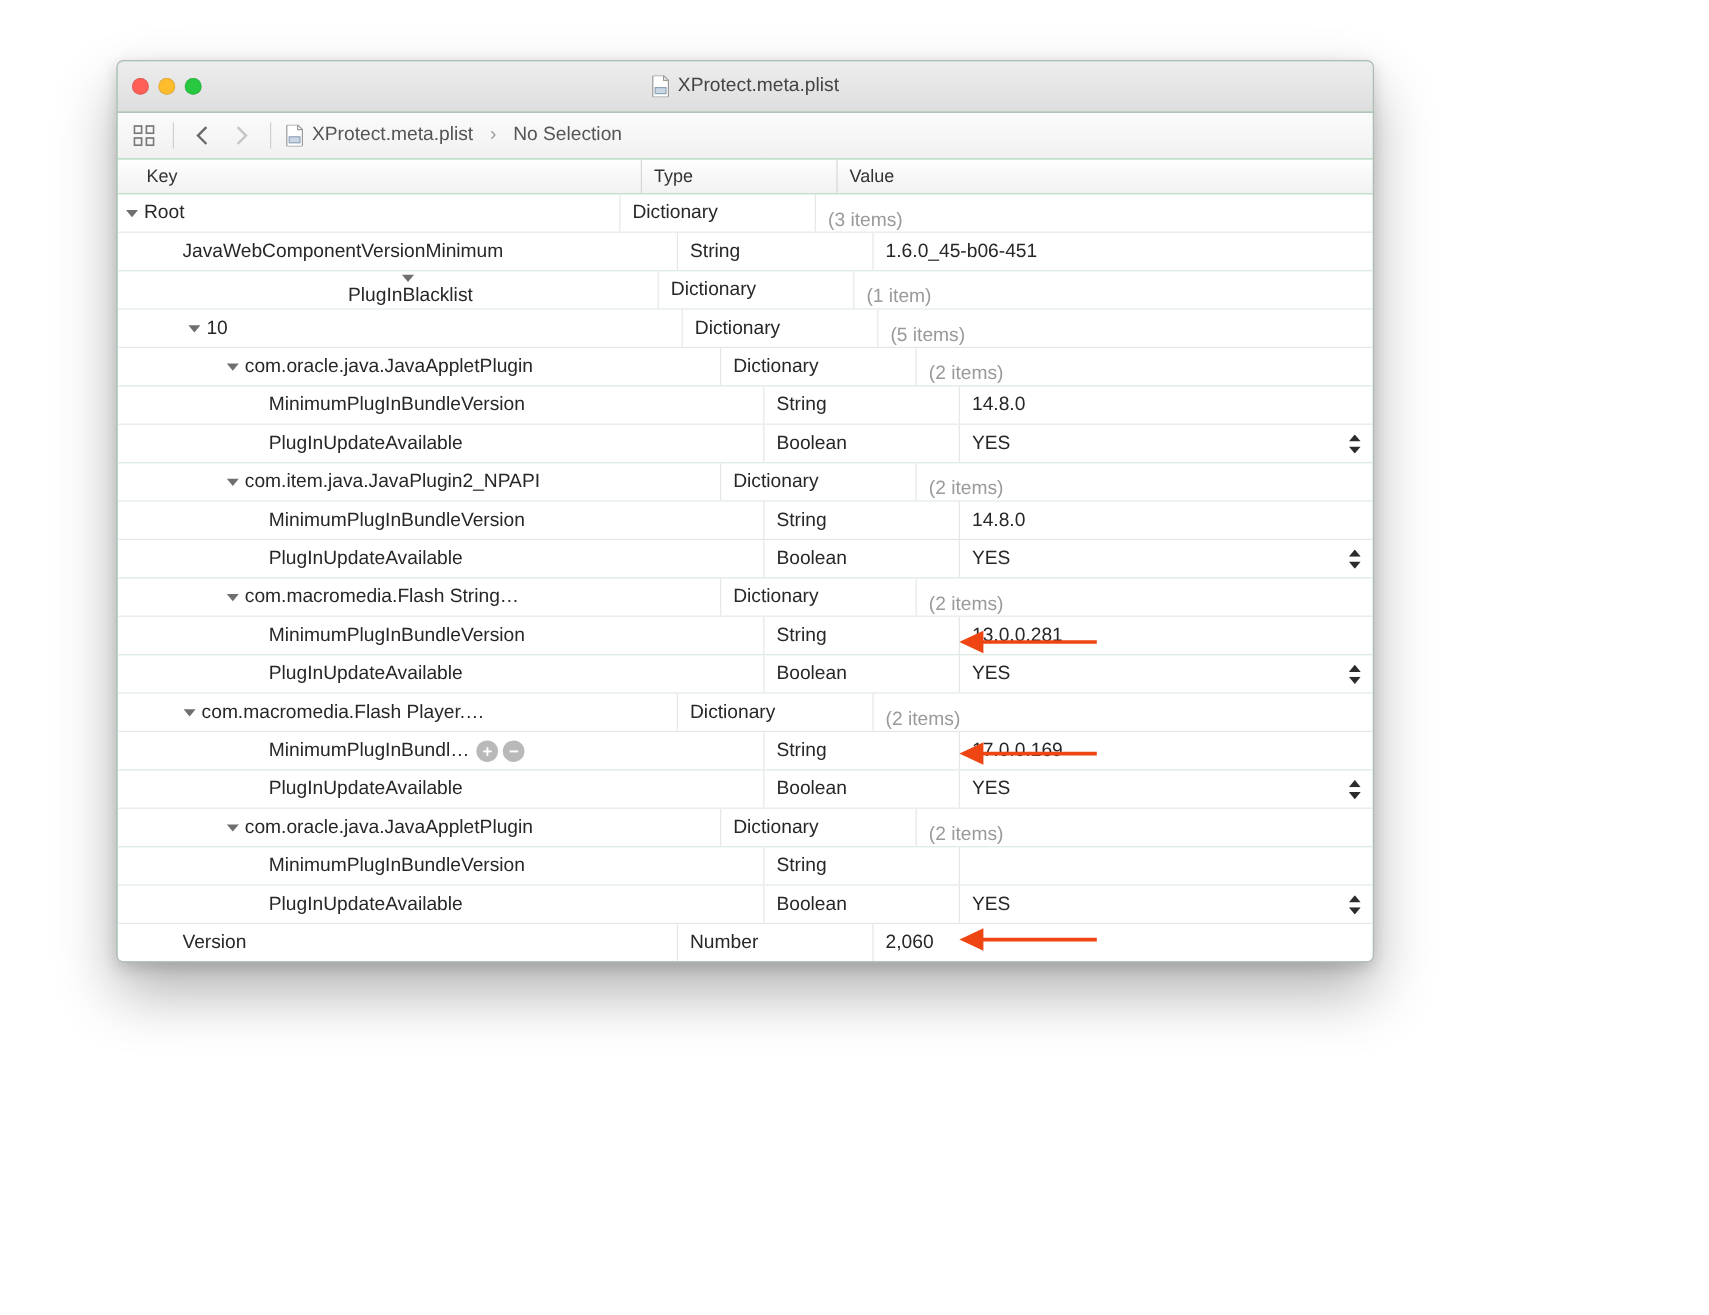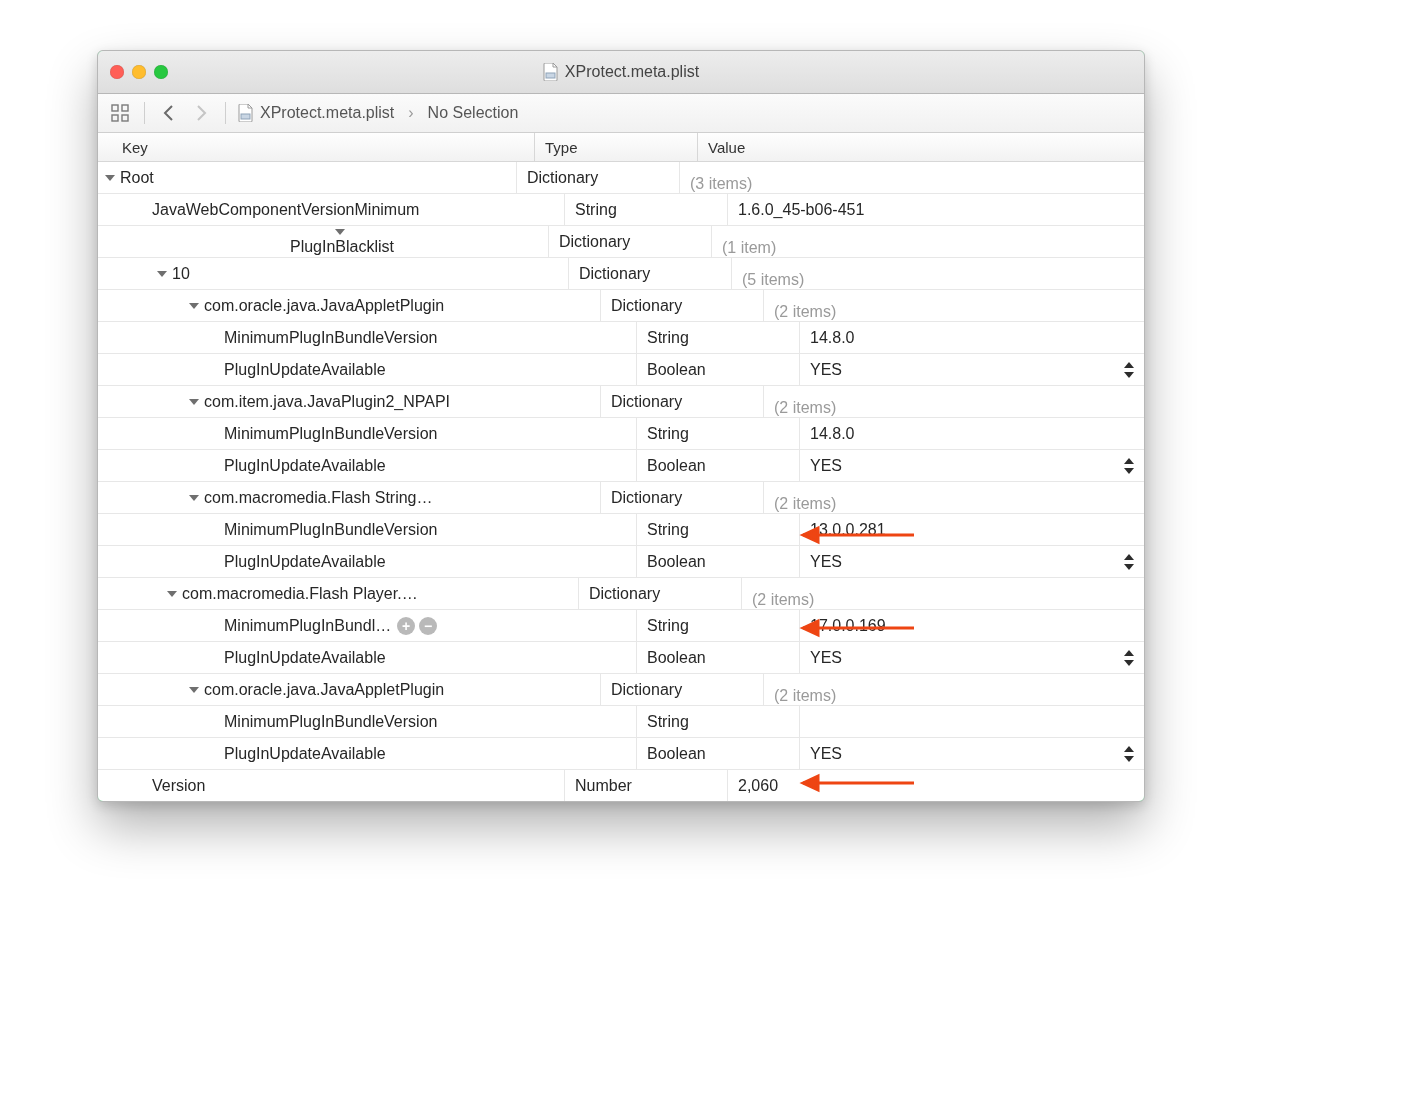--- a/index.html
+++ b/index.html
@@ -425,21 +425,21 @@
             <div>
                 <svg width="10" height="6" viewBox="0 0 10 6">
                   <path d="M0 0 L5 6 L10 0 Z" fill="#2c2c2c"></path>
                 </svg>
               </div>
           </span>
         </div>
       </div>
 
       <div class="row">
-        <div class="key-cell" style="padding-left:68px;text-align:right;">
+        <div class="key-cell" style="padding-left:54px;text-align:right;">
           <span class="disclosure">
             <svg width="12" height="12" viewBox="0 0 12 12">
                 <path d="M1 3 L6 9 L11 3 Z" fill="#6f6f6f"></path>
               </svg>
           </span>
           <span class="key-text">com.macromedia.Flash Player.…</span>
         </div>
         <div class="type-cell">Dictionary</div>
         <div class="val-cell dim">(2 items)</div>
       </div>

